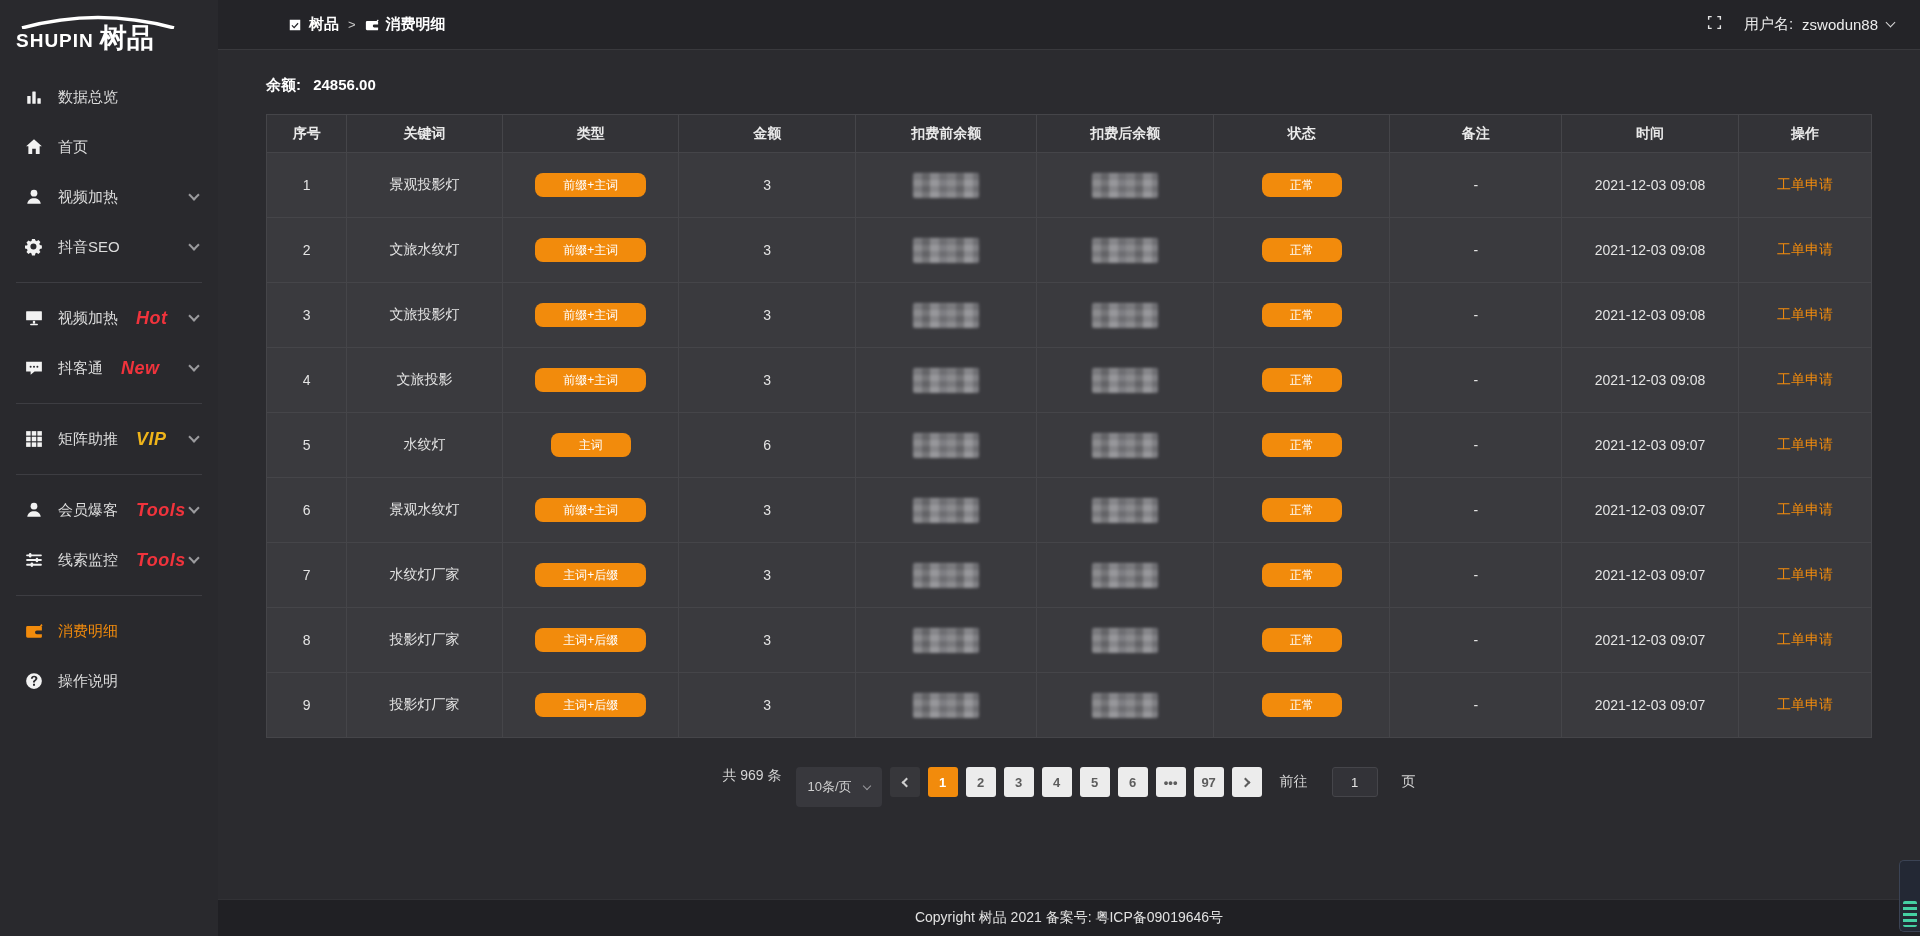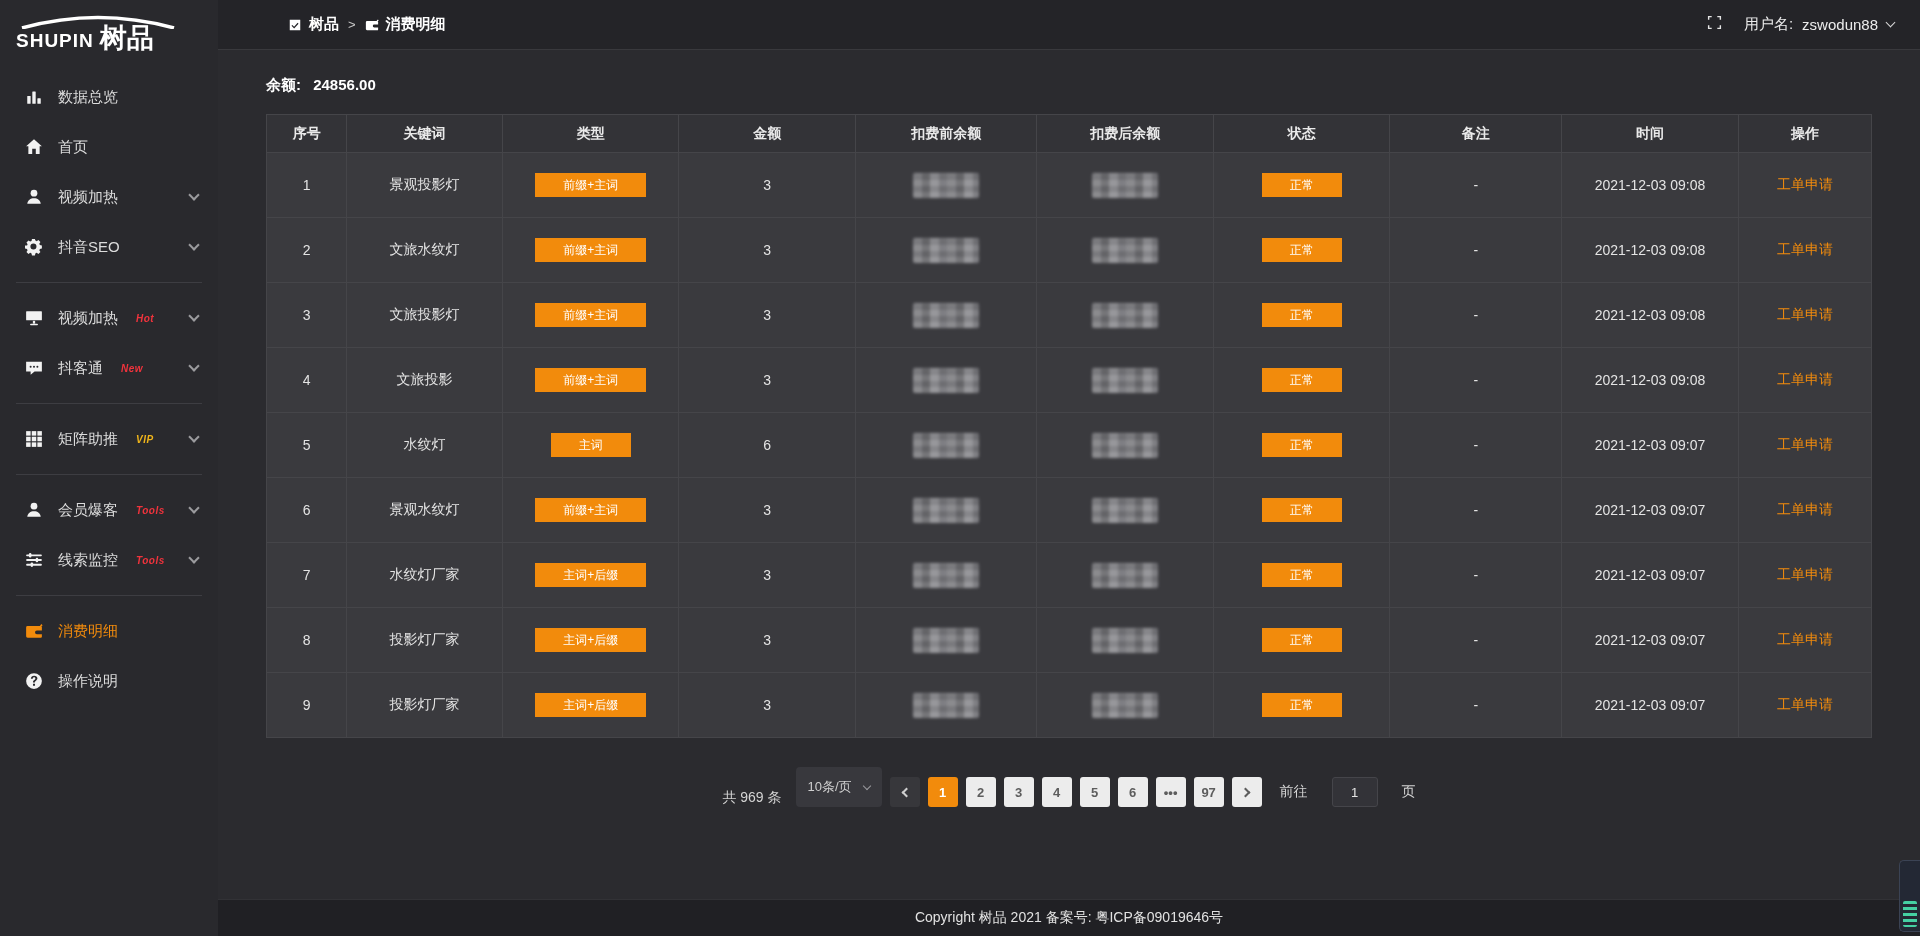--- a/index.html
+++ b/index.html
@@ -12,21 +12,21 @@
   .sidebar { position:absolute; left:0; top:0; bottom:0; width:218px; background:#29292d; z-index:3; }
   .logo { height:58px; display:flex; align-items:flex-end; padding:6px 0 6px 16px; }
   .logo-inner { position:relative; display:flex; align-items:baseline; gap:6px; }
   .logo-arc { position:absolute; top:-10px; left:2px; }
   .logo-en { color:#fff; font-weight:bold; font-size:19px; letter-spacing:1px; line-height:1; }
   .logo-cn { color:#fff; font-weight:bold; font-size:27px; line-height:1; }
   .menu { padding-top:14px; }
   .menu-item { height:50px; display:flex; align-items:center; padding:0 20px 0 24px; color:#dcdcdc; font-size:15px; cursor:pointer; }
   .mi-icon { width:19px; height:19px; margin-right:15px; display:inline-flex; align-items:center; justify-content:center; color:#f2f2f2; flex:none; }
   .mi-icon svg { width:18px; height:18px; display:block; }
-  .mi-tag { font-style:italic; font-weight:bold; font-size:10px; margin-left:18px; letter-spacing:.5px; }
+  .mi-tag { font-style:italic; font-weight:bold; font-size:18px; margin-left:18px; letter-spacing:.5px; }
   .chev { margin-left:auto; width:8px; height:8px; border-right:2px solid #9b9b9e; border-bottom:2px solid #9b9b9e; transform:rotate(45deg); margin-top:-4px; flex:none; }
   .menu-divider { height:1px; background:#3d3d42; margin:10px 16px; }
   .menu-item.active { color:#f28b0c; }
   .menu-item.active .mi-icon { color:#f28b0c; }
   
   .main { margin-left:218px; height:936px; display:flex; flex-direction:column; background:#2b2b2f; }
   .topbar { height:50px; flex:none; background:#242428; border-bottom:1px solid #39393d; display:flex; align-items:center; padding:0 26px 0 70px; }
   .breadcrumb { display:flex; align-items:center; gap:9px; color:#fff; font-size:15px; font-weight:bold; }
   .crumb { display:flex; align-items:center; gap:7px; cursor:pointer; }
   .crumb-icon { display:inline-flex; color:#fff; }
@@ -38,30 +38,30 @@
   .user-box { display:flex; align-items:center; gap:9px; cursor:pointer; }
   .user-chev { width:7px; height:7px; border-right:1.5px solid #d9d9d9; border-bottom:1.5px solid #d9d9d9; transform:rotate(45deg); margin-top:-4px; }
   
   .content { flex:1; padding:0 48px; position:relative; }
   .balance { margin-top:26px; color:#fff; font-size:15px; font-weight:bold; }
   .balance-value { margin-left:8px; }
   .table-wrap { margin-top:19px; }
   table { width:100%; border-collapse:collapse; table-layout:fixed; }
   th { background:#333337; color:#eaeaea; font-size:14px; font-weight:bold; height:38px; border:1px solid #454549; text-align:center; }
   td { background:#3a3a3e; color:#e4e4e4; font-size:14px; height:65px; border:1px solid #454549; text-align:center; }
-  .type-badge, .status-badge { display:inline-block; background:#f28b0c; color:#fff; font-size:12px; line-height:1; padding:6px 28px; border-radius:0; }
+  .type-badge, .status-badge { display:inline-block; background:#f28b0c; color:#fff; font-size:12px; line-height:1; padding:6px 28px; border-radius:8px; }
   .action-link { color:#f28b0c; cursor:pointer; font-size:14px; }
   .censored { width:66px; height:25px; margin:0 auto; border-radius:2px; opacity:.8;
     background:
       repeating-linear-gradient(0deg, rgba(255,255,255,.10) 0 6px, rgba(0,0,0,.08) 6px 12px),
       repeating-linear-gradient(90deg, #96969a 0 9px, #77777b 9px 17px, #a7a7ab 17px 26px, #85858a 26px 34px);
     filter: blur(1.6px);
   }
   
-  .pager { margin-top:29px; display:flex; align-items:flex-end; justify-content:center; gap:8px; color:#d4d4d4; font-size:13px; }
+  .pager { margin-top:29px; display:flex; align-items:flex-start; justify-content:center; gap:8px; color:#d4d4d4; font-size:13px; }
   .pager-total { margin-right:6px; font-size:14px; }
   .page-size { height:40px; background:#38383d; border-radius:4px; padding:0 12px; display:flex; align-items:center; gap:12px; color:#cfcfcf; cursor:pointer; }
   .ps-chev { width:6px; height:6px; border-right:1.5px solid #9a9a9e; border-bottom:1.5px solid #9a9a9e; transform:rotate(45deg); margin-top:-3px; }
   .pbtn { min-width:30px; height:30px; padding:0 6px; border-radius:3px; background:#ececec; color:#5d5d5d; display:flex; align-items:center; justify-content:center; font-size:13px; font-weight:bold; cursor:pointer; }
   .pbtn.active { background:#f28b0c; color:#fff; }
   .pbtn.prev { background:#37373b; color:#cfcfcf; }
   .arrow-l { width:7px; height:7px; border-left:2px solid currentColor; border-bottom:2px solid currentColor; transform:rotate(45deg); margin-left:3px; }
   .arrow-r { width:7px; height:7px; border-right:2px solid currentColor; border-top:2px solid currentColor; transform:rotate(45deg); margin-right:3px; }
   .goto { display:flex; align-items:center; gap:24px; margin-left:10px; font-size:14px; }
   .goto input { width:46px; height:30px; background:#333338; border:1px solid #45454a; border-radius:3px; color:#e4e4e4; text-align:center; font-size:13px; font-family:inherit; }

